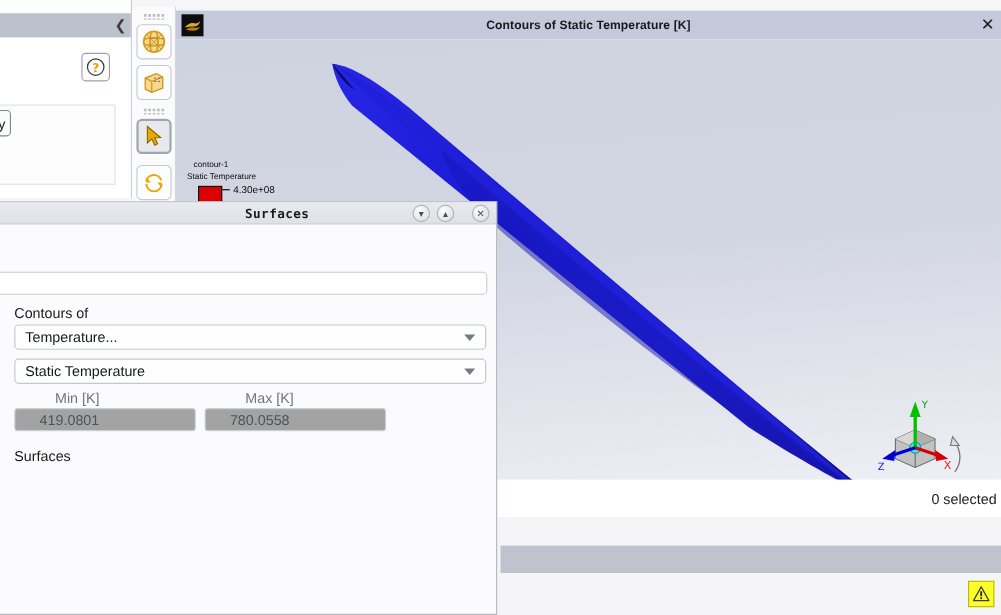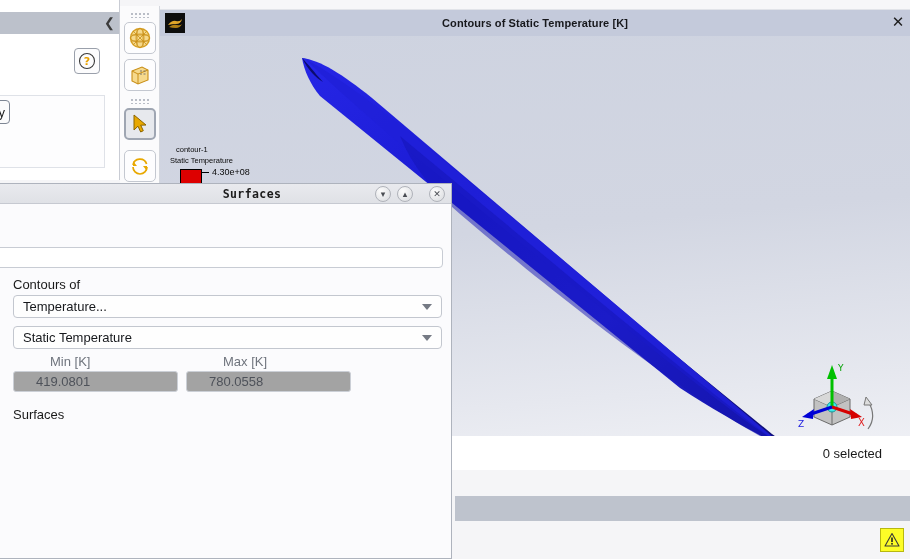--- a/index.html
+++ b/index.html
@@ -121,21 +121,21 @@
 
   
   .triad { position: absolute; right: 28px; bottom: 22px; width: 100px; height: 85px; }
 
   
   .sel-bar {
     position: absolute; left: 0; bottom: 0; width: 750px; height: 34px;
     background: #ffffff; display: flex; align-items: center; justify-content: flex-end;
     padding-right: 4px;
   }
-  .sel-count { font-size: 13px; color: #1a1a1a; margin-right: 24px; padding-left: 32px; }
+  .sel-count { font-size: 13px; color: #1a1a1a; margin-right: 0; padding-left: 32px; }
   .sel-input {
     width: 166px; height: 22px; border: 1px solid #c3c7cf; border-radius: 3px;
     background: #fff; font-size: 13px; color: #1a1a1a; padding: 0 5px;
     font-family: "Liberation Sans", sans-serif;
   }
 
   
   .status-band {
     position: absolute; left: 455px; top: 496px; width: 455px; height: 25px;
     background: #bec3cd;

